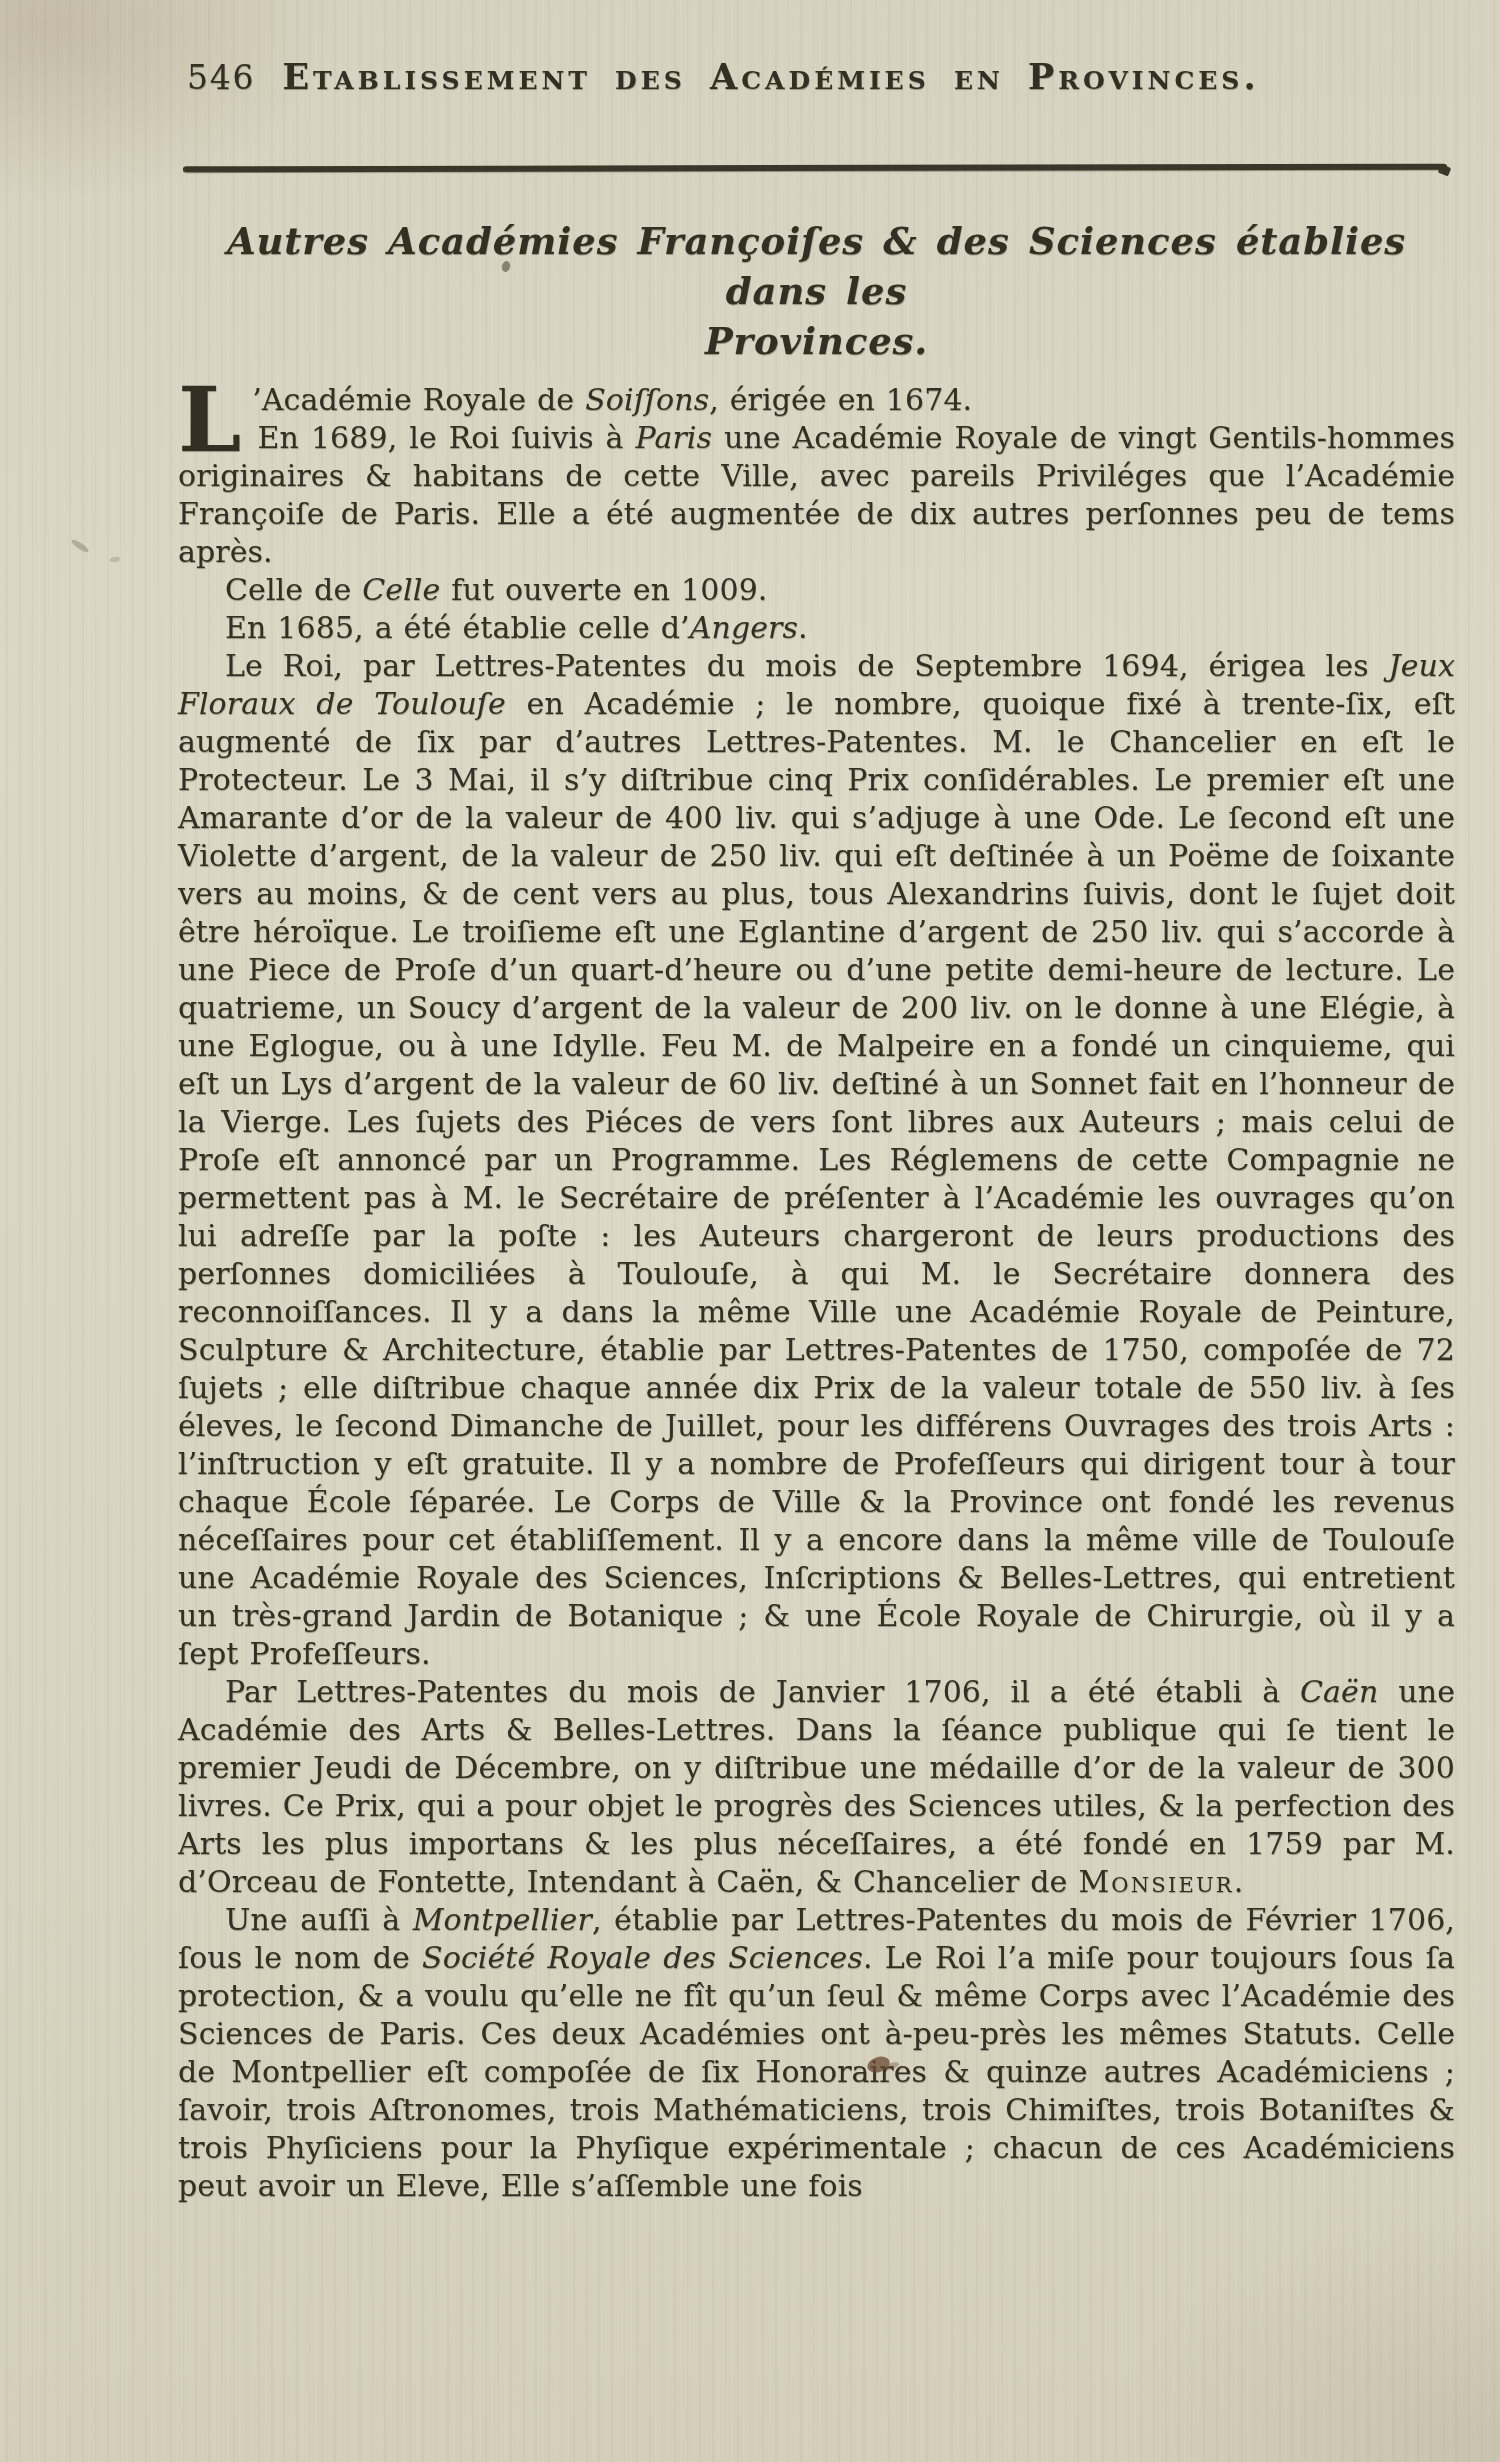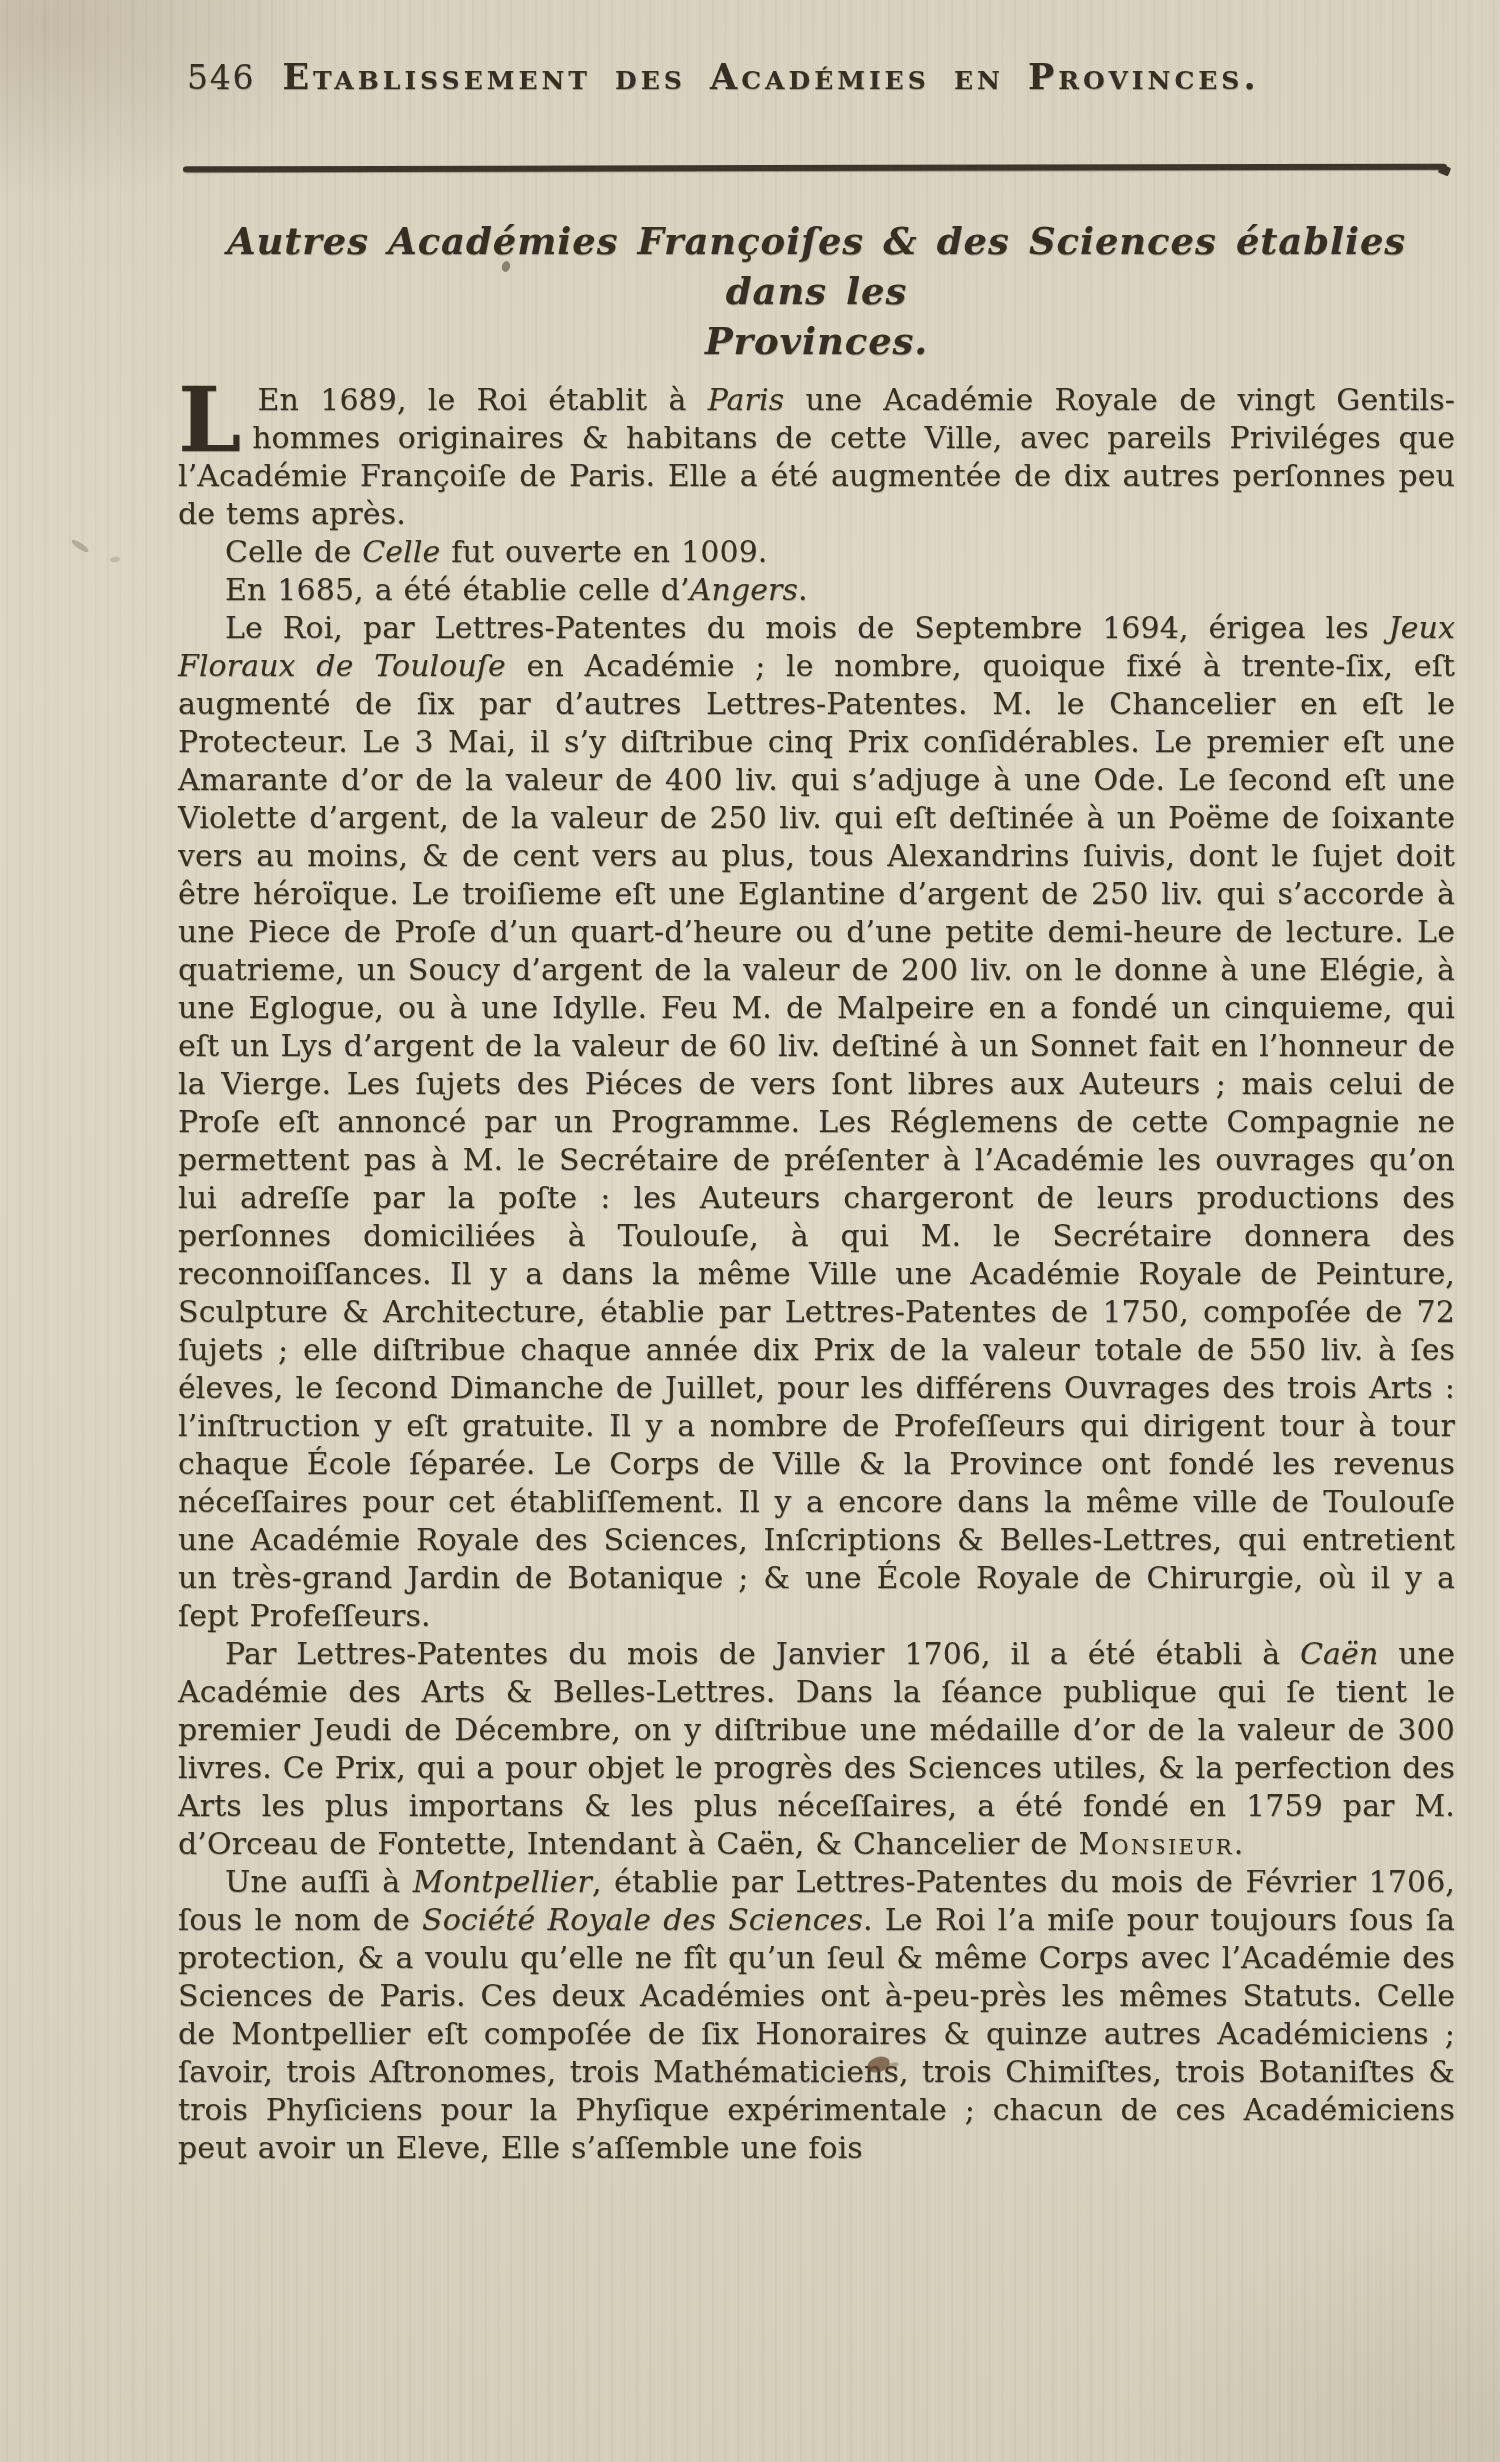--- a/index.html
+++ b/index.html
@@ -88,23 +88,23 @@
   </header>
 
   <div class="rule"></div>
 
   <h1 class="section-heading inked">
     <span class="hline">Autres Académies Françoiſes &amp; des Sciences établies dans les</span>
     <span class="hline">Provinces.</span>
   </h1>
 
   <main class="body-text inked">
-    <p class="para lead"><span class="dropcap">L</span></p>
+    <p class="para lead"><span class="dropcap">L</span><span><span>’Académie Royale de </span><span class="it">Soiſſons</span><span>, érigée en 1674.</span></span></p>
 
-    <p class="para after-drop"><span>En 1689, le Roi établit à </span><span class="it">Paris</span><span> une Académie Royale de vingt Gentils-hommes originaires &amp; habitans de cette Ville, avec pareils Priviléges que l’Académie Françoiſe de Paris. Elle a été augmentée de dix autres perſonnes peu de tems après.</span></p>
+    <p class="para after-drop"><span>En 1689, le Roi ſuivis à </span><span class="it">Paris</span><span> une Académie Royale de vingt Gentils-hommes originaires &amp; habitans de cette Ville, avec pareils Priviléges que l’Académie Françoiſe de Paris. Elle a été augmentée de dix autres perſonnes peu de tems après.</span></p>
 
 
     <p class="para"><span>Celle de </span><span class="it">Celle</span><span> fut ouverte en 1009.</span></p>
 
     <p class="para"><span>En 1685, a été établie celle d’</span><span class="it">Angers</span><span>.</span></p>
 
     <p class="para"><span>Le Roi, par Lettres-Patentes du mois de Septembre 1694, érigea les </span><span class="it">Jeux Floraux de Toulouſe</span><span> en Académie ; le nombre, quoique fixé à trente-ſix, eſt augmenté de ſix par d’autres Lettres-Patentes. M. le Chancelier en eſt le Protecteur. Le 3 Mai, il s’y diſtribue cinq Prix conſidérables. Le premier eſt une Amarante d’or de la valeur de 400 liv. qui s’adjuge à une Ode. Le ſecond eſt une Violette d’argent, de la valeur de 250 liv. qui eſt deſtinée à un Poëme de ſoixante vers au moins, &amp; de cent vers au plus, tous Alexandrins ſuivis, dont le ſujet doit être héroïque. Le troiſieme eſt une Eglantine d’argent de 250 liv. qui s’accorde à une Piece de Proſe d’un quart-d’heure ou d’une petite demi-heure de lecture. Le quatrieme, un Soucy d’argent de la valeur de 200 liv. on le donne à une Elégie, à une Eglogue, ou à une Idylle. Feu M. de Malpeire en a fondé un cinquieme, qui eſt un Lys d’argent de la valeur de 60 liv. deſtiné à un Sonnet fait en l’honneur de la Vierge. Les ſujets des Piéces de vers ſont libres aux Auteurs ; mais celui de Proſe eſt annoncé par un Programme. Les Réglemens de cette Compagnie ne permettent pas à M. le Secrétaire de préſenter à l’Académie les ouvrages qu’on lui adreſſe par la poſte : les Auteurs chargeront de leurs productions des perſonnes domiciliées à Toulouſe, à qui M. le Secrétaire donnera des reconnoiſſances. Il y a dans la même Ville une Académie Royale de Peinture, Sculpture &amp; Architecture, établie par Lettres-Patentes de 1750, compoſée de 72 ſujets ; elle diſtribue chaque année dix Prix de la valeur totale de 550 liv. à ſes éleves, le ſecond Dimanche de Juillet, pour les différens Ouvrages des trois Arts : l’inſtruction y eſt gratuite. Il y a nombre de Profeſſeurs qui dirigent tour à tour chaque École ſéparée. Le Corps de Ville &amp; la Province ont fondé les revenus néceſſaires pour cet établiſſement. Il y a encore dans la même ville de Toulouſe une Académie Royale des Sciences, Inſcriptions &amp; Belles-Lettres, qui entretient un très-grand Jardin de Botanique ; &amp; une École Royale de Chirurgie, où il y a ſept Profeſſeurs.</span></p>
 
     <p class="para"><span>Par Lettres-Patentes du mois de Janvier 1706, il a été établi à </span><span class="it">Caën</span><span> une Académie des Arts &amp; Belles-Lettres. Dans la ſéance publique qui ſe tient le premier Jeudi de Décembre, on y diſtribue une médaille d’or de la valeur de 300 livres. Ce Prix, qui a pour objet le progrès des Sciences utiles, &amp; la perfection des Arts les plus importans &amp; les plus néceſſaires, a été fondé en 1759 par M. d’Orceau de Fontette, Intendant à Caën, &amp; Chancelier de </span><span class="sc">Monsieur.</span></p>
 

